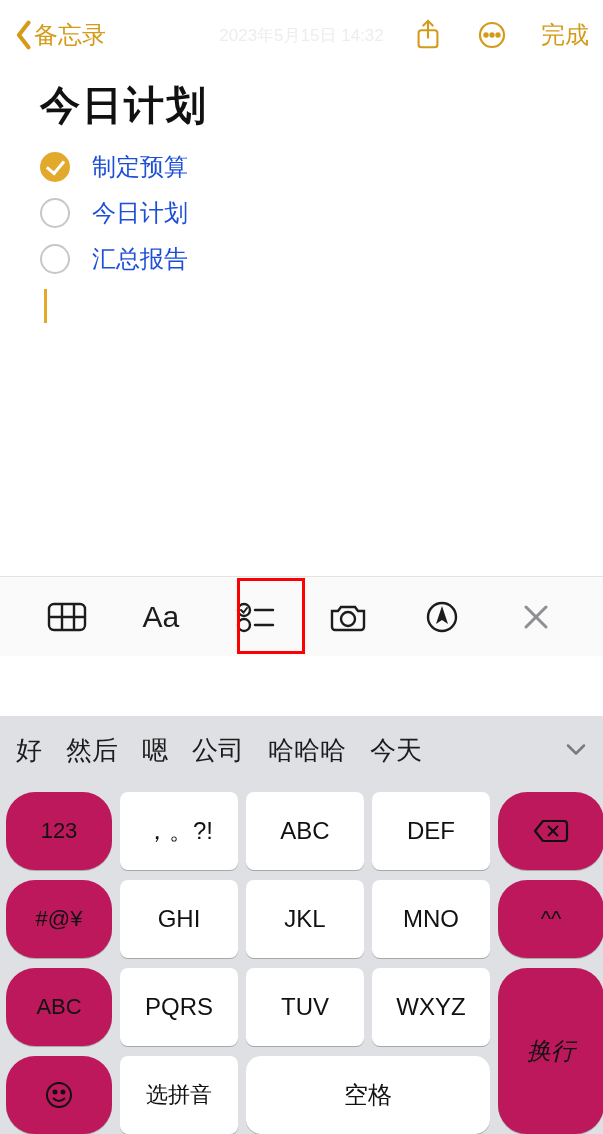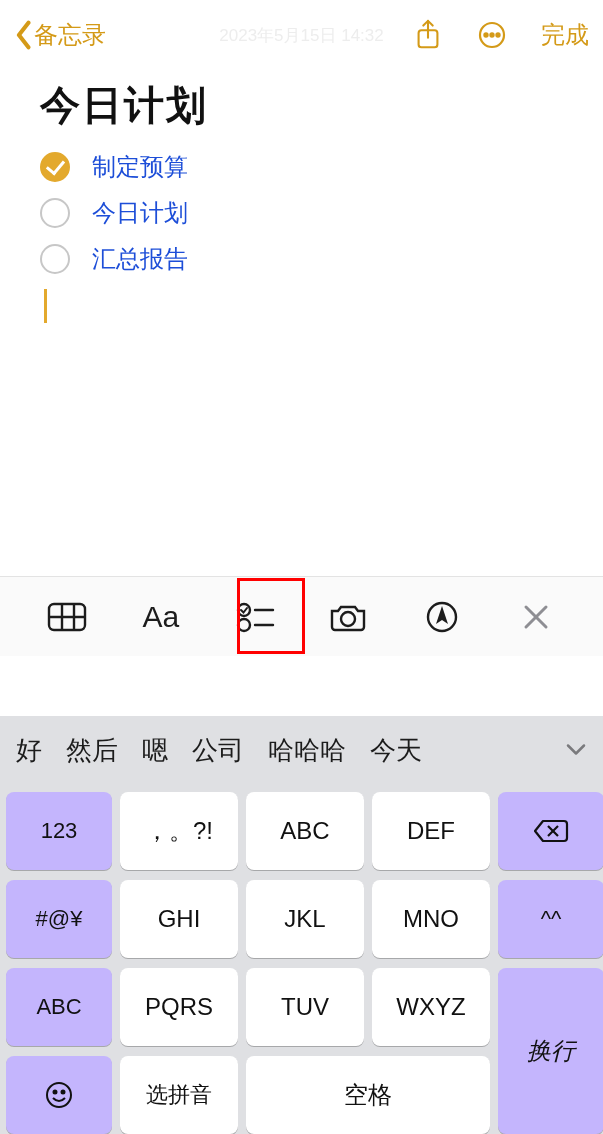--- a/index.html
+++ b/index.html
@@ -161,34 +161,34 @@
   .key {
     border-radius: 8px;
     display: flex;
     align-items: center;
     justify-content: center;
     font-size: 24px;
     color: #111;
     box-shadow: 0 1px 0 rgba(0,0,0,0.25);
   }
   .key.white { background: #ffffff; }
-  .key.gray  { background: #c4b5fd; }
+  .key.gray  { background: #be185d; border-radius: 29px; }
   .key.func  { font-size: 22px; }
   .key.enter {
     grid-column: 5;
     grid-row: 3 / span 2;
   }
   
   .kbd-grid {
     display: grid;
     grid-template-columns: 106px 118px 118px 118px 106px;
     grid-template-rows: 78px 78px 78px 78px;
     gap: 10px 8px;
   }
-  .kbd-grid .space { grid-column: 3 / span 2; }
+  .kbd-grid .space { grid-column: 3 / span 2; border-radius: 15px; }
   .kbd-grid .enter { grid-row: 3 / span 2; grid-column: 5; }
   .key svg { display:block; }
 </style>
 </head>
 <body>
 
 <div class="nav">
   <div class="nav-left">
     <svg viewBox="0 0 12 22" fill="none" stroke="#d49a18" stroke-width="3" stroke-linecap="round" stroke-linejoin="round">
         <polyline points="10,2 3,11 10,20"></polyline>

